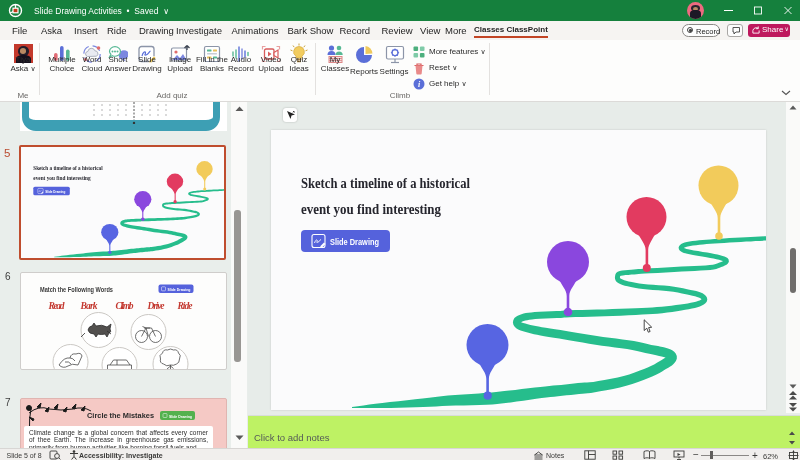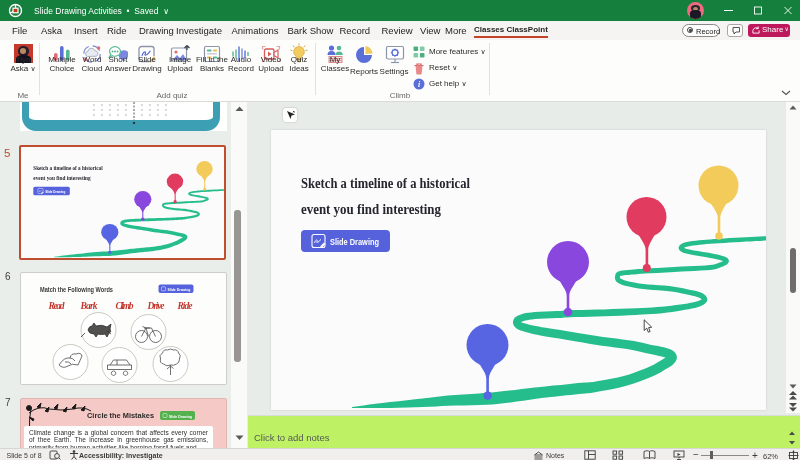--- a/index.html
+++ b/index.html
@@ -268,21 +268,21 @@
   </svg>
 
   <div class="slidenum" style="left:4px;top:45px;color:#BA4B2F;font-size:11.5px">5</div>
   <div style="position:absolute;left:19px;top:43px;width:207px;height:115px;border:2px solid #BF4D2E;border-radius:2px;background:#fff">
     <svg width="203" height="111" viewBox="0 0 495 280" preserveAspectRatio="none">
         <use href="#slidesym"></use>
       </svg>
   </div>
 
   <div class="slidenum" style="left:5px;top:169px">6</div>
-  <div class="thumb" style="left:20px;top:170px;width:207px;height:113px;overflow:hidden">
+  <div class="thumb" style="left:20px;top:170px;width:207px;height:98px;overflow:hidden">
     <svg style="position:absolute;left:0;top:0" width="207" height="113" viewBox="0 0 207 113">
       <text x="19" y="19" font-size="8" font-weight="bold" fill="#3A3A3A" textLength="73" lengthAdjust="spacingAndGlyphs">Match the Following Words</text>
       <rect x="137.5" y="11.5" width="35" height="8.5" rx="2" fill="#5562DC"></rect>
       <rect x="140.5" y="13.8" width="4" height="4" rx="0.8" fill="none" stroke="#fff" stroke-width="0.5"></rect>
       <text x="146.5" y="17.5" font-size="4.2" font-weight="bold" fill="#fff" textLength="23" lengthAdjust="spacingAndGlyphs">Slide Drawing</text>
       <g font-family="Liberation Serif" font-style="italic" font-weight="bold" font-size="9.5" fill="#C3372E">
         <text x="27.5" y="36" textLength="16">Read</text>
         <text x="59.5" y="36" textLength="17">Bark</text>
         <text x="94.5" y="36" textLength="18">Climb</text>
         <text x="126.5" y="36" textLength="17">Drive</text>

